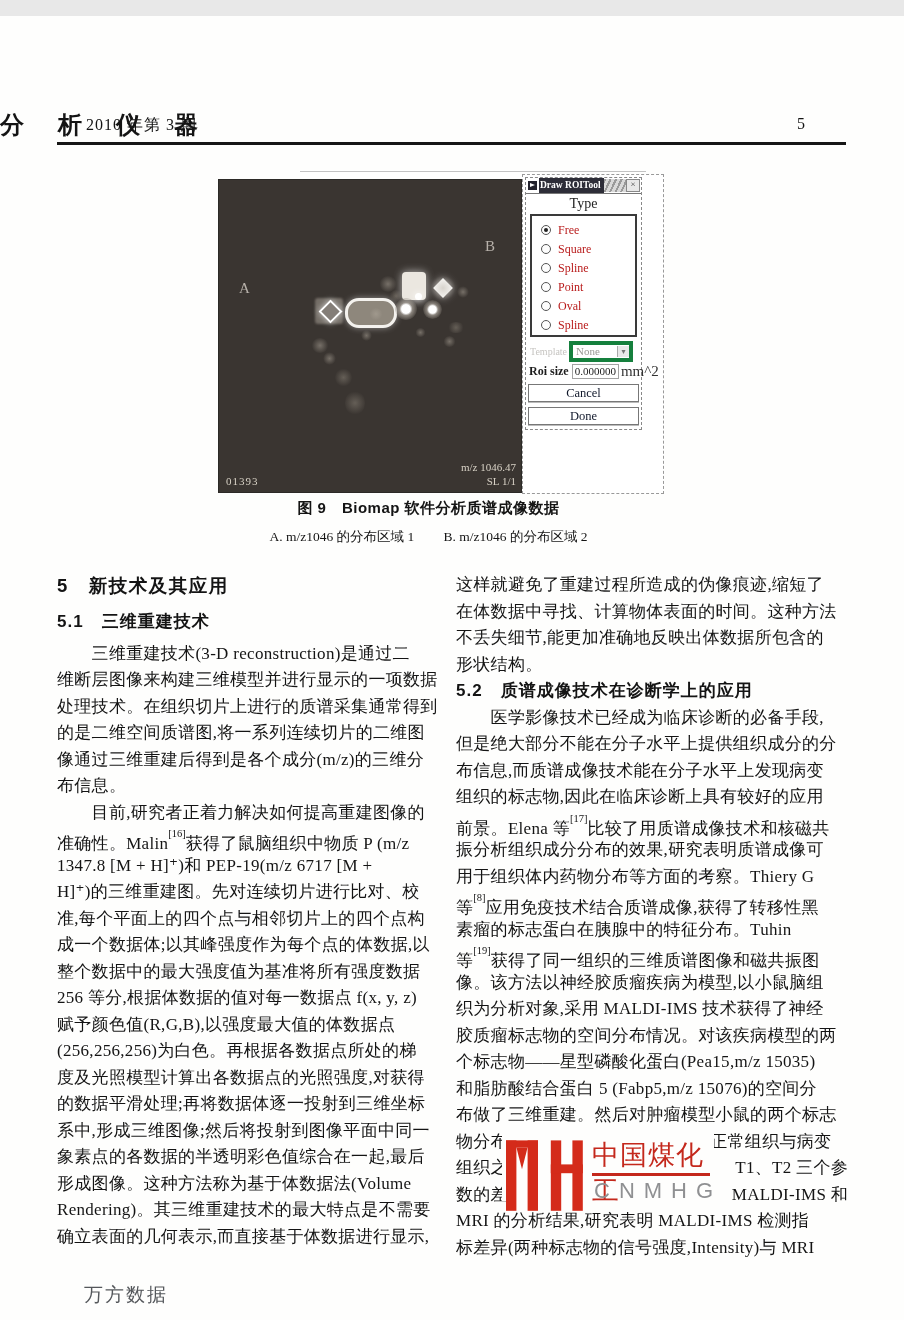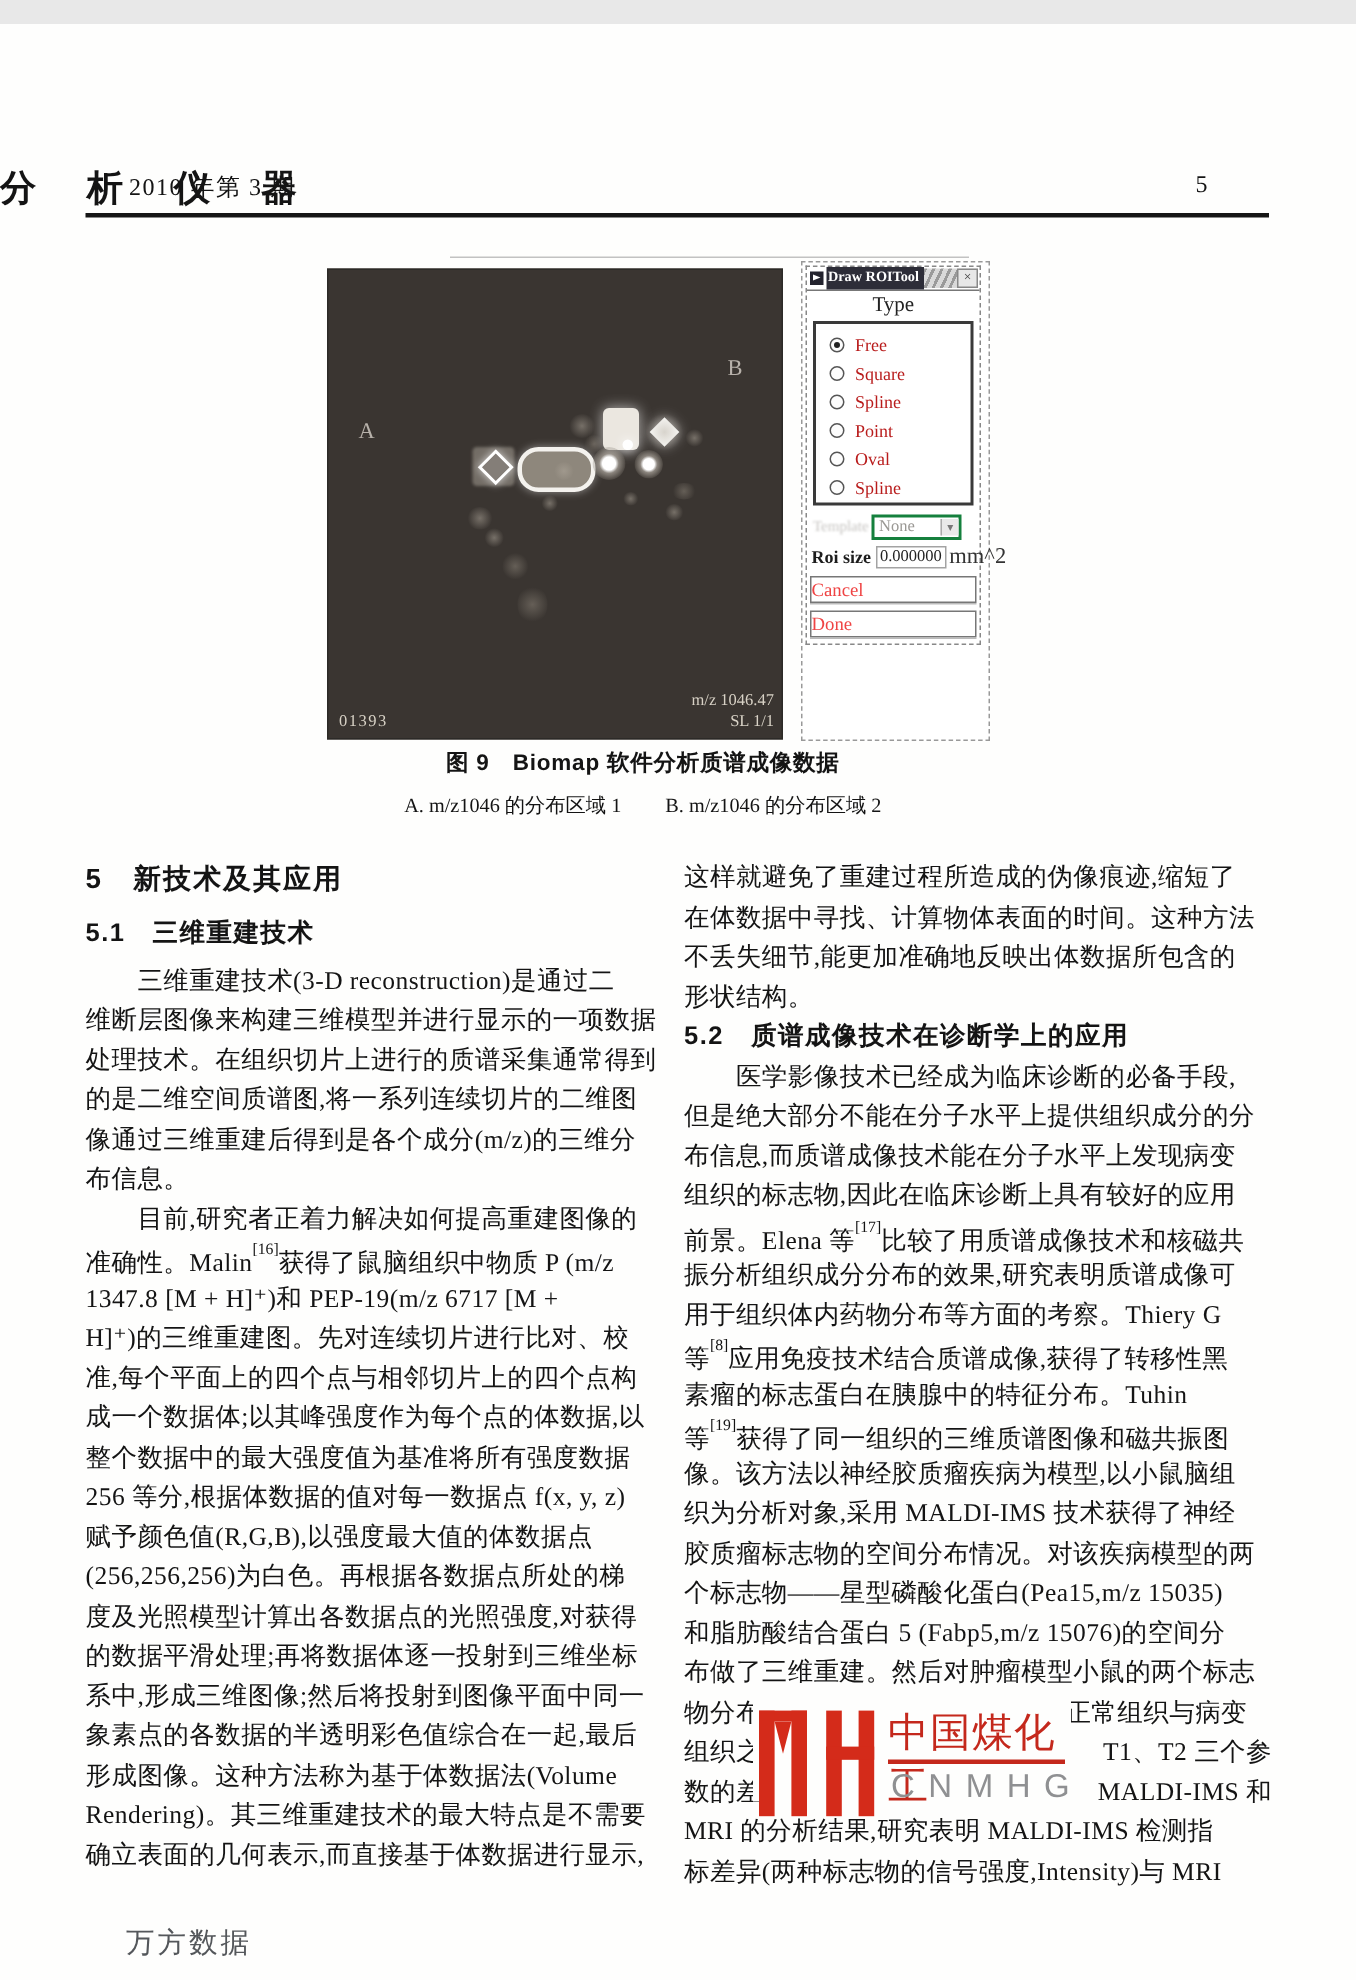--- a/index.html
+++ b/index.html
@@ -29,52 +29,52 @@
                 box-shadow:0 0 6px rgba(255,255,255,.7);}
   .spot-diamond2{background:#fdfdfb;transform:rotate(45deg);box-shadow:0 0 9px rgba(255,255,255,.75);}
   .spot-peanut{border:3px solid #f4f2ee;border-radius:14px;background:#8e877c;
                box-shadow:0 0 6px rgba(255,255,255,.45);}
   .spot-bright{background:#ebe7e0;border-radius:4px;box-shadow:0 0 9px rgba(255,255,255,.65);}
   .spot-dot{background:#fff;border-radius:50%;box-shadow:0 0 7px rgba(255,255,255,.9);}
   .spot-ring{border-radius:50%;background:radial-gradient(circle,#fff 0 28%,rgba(205,198,188,.55) 42%,rgba(130,124,115,.3) 68%,transparent 74%);}
   .spot-dim{border-radius:50%;background:radial-gradient(circle,rgba(178,170,158,.5),transparent 70%);}
   .spot-dim2{border-radius:50%;background:radial-gradient(circle,rgba(148,140,128,.48),transparent 70%);}
 
-  .panel{position:absolute;left:324px;top:0;width:124px;height:318px;background:#fff;
-         border:1px dashed #999;}
+  .panel{position:absolute;left:312px;top:0;width:124px;height:318px;background:#fff;
+         border:1px dashed #999;padding-left:16px;}
   .dialog{position:absolute;left:2px;top:2px;width:115px;background:#fff;border:1px dashed #888;
           font-size:12px;padding-bottom:4px;}
   .titlebar{display:flex;align-items:center;height:15px;border-bottom:1px solid #777;}
   .app-icon{width:9px;height:9px;margin:0 2px 0 2px;background:#23232e;position:relative;flex:0 0 auto;}
   .app-icon::after{content:"";position:absolute;left:2px;top:2px;border-left:5px solid #fff;
                    border-top:2.5px solid transparent;border-bottom:2.5px solid transparent;}
   .dlg-title{background:#2d2d38;color:#fff;font-size:9.5px;font-weight:bold;padding:1px 3px 1px 1px;
              white-space:nowrap;line-height:13px;}
   .stripes{flex:1;height:13px;background:repeating-linear-gradient(115deg,#9a9a9a 0 2px,#d9d9d9 2px 5px);}
   .close-btn{width:12px;height:11px;border:1px solid #888;background:#e8e8e8;color:#444;
              font-size:9px;line-height:9px;text-align:center;margin-right:1px;flex:0 0 auto;}
   .type-label{text-align:center;font-size:14px;margin:2px 0 2px 0;color:#222;}
   .groupbox{margin:0 4px;border:2px solid #3a3a3a;padding:8px 0 4px 9px;}
   .radio-row{display:flex;align-items:center;margin-bottom:7px;height:12px;}
   .radio{width:8px;height:8px;border:1px solid #555;border-radius:50%;margin-right:7px;position:relative;
          background:#fdfdfd;flex:0 0 auto;}
   .radio.checked::after{content:"";position:absolute;left:2px;top:2px;width:4px;height:4px;border-radius:50%;background:#222;}
   .radio-text{font-size:12px;color:#b91c1c;}
   .combo-row{display:flex;align-items:center;margin:7px 4px 0 4px;height:14px;}
   .combo-label{font-size:10px;color:#c6c4c1;filter:blur(.6px);margin-right:2px;white-space:nowrap;}
-  .combo{display:flex;align-items:center;border:2px solid #15803d;height:13px;width:56px;justify-content:space-between;}
+  .combo{display:flex;align-items:center;border:4px solid #15803d;height:13px;width:56px;justify-content:space-between;}
   .combo-value{font-size:11px;color:#9a9894;padding-left:3px;}
   .combo-arrow{width:11px;height:11px;border-left:1px solid #aaa;font-size:8px;line-height:11px;
                text-align:center;color:#777;background:#e9e9e9;}
   .roi-row{display:flex;align-items:center;margin:6px 3px 0 3px;height:15px;}
   .roi-label{font-size:12px;font-weight:600;color:#1d1d1d;margin-right:3px;white-space:nowrap;}
   .roi-input{border:1px solid #a3a3a3;font-size:11px;height:13px;line-height:13px;width:50px;padding:0 2px;color:#222;}
   .roi-unit{font-size:15px;color:#333;margin-left:2px;}
-  .dlg-btn{margin:5px 2px 0 2px;height:16px;line-height:16px;text-align:left;border:1px solid #777;
-           box-shadow:0 1px 0 #bbb;font-size:12.5px;color:#ef4444;cursor:default;}
+  .dlg-btn{margin:5px 2px 0 2px;height:16px;line-height:16px;text-align:center;border:1px solid #777;
+           box-shadow:0 1px 0 #bbb;font-size:12.5px;color:#0f172a;cursor:default;}
 
   
   .caption{position:absolute;left:210px;top:483px;width:437px;text-align:center;font-weight:bold;
            font-size:15px;font-family:"Liberation Sans","DejaVu Sans",sans-serif;letter-spacing:.5px;}
   .subcaption{position:absolute;left:210px;top:512px;width:437px;text-align:center;font-size:13.5px;}
   .subcaption span{margin:0 13px;}
 
   
   .col{position:absolute;top:556px;width:392px;font-size:17px;line-height:26.5px;letter-spacing:.3px;}
   .col-left{left:57px;}

